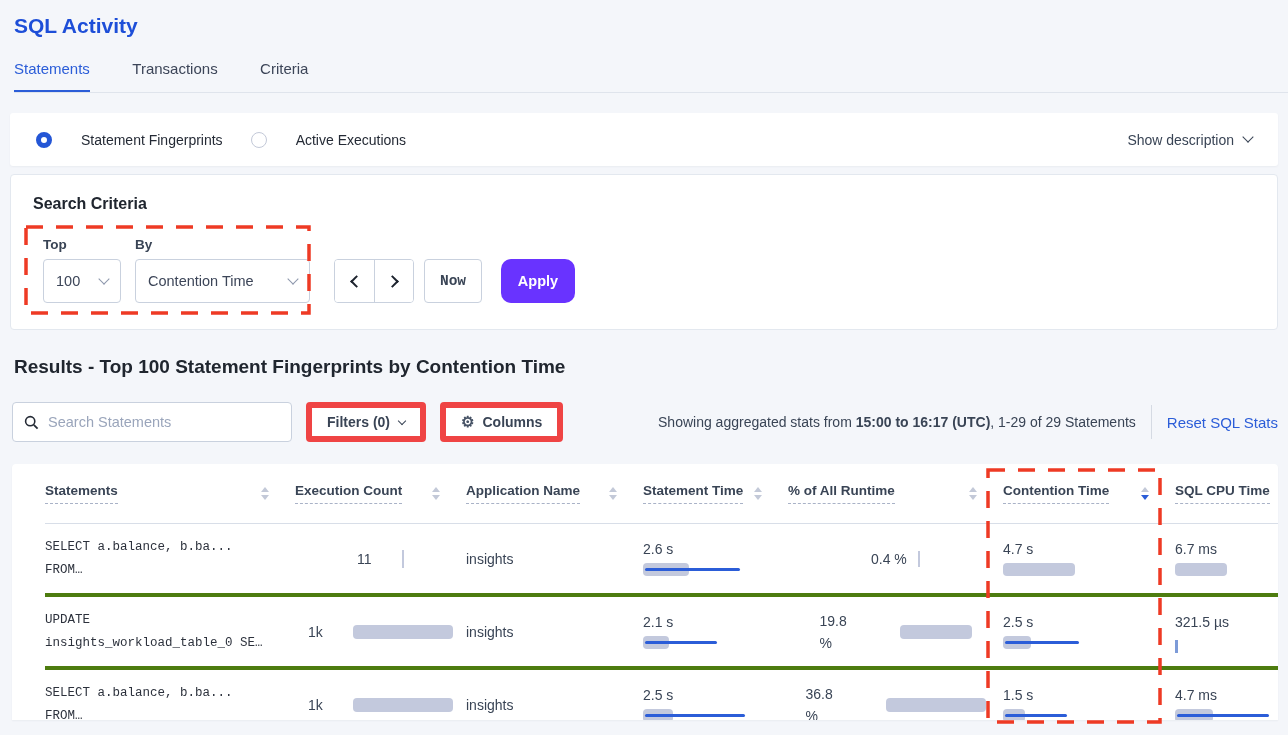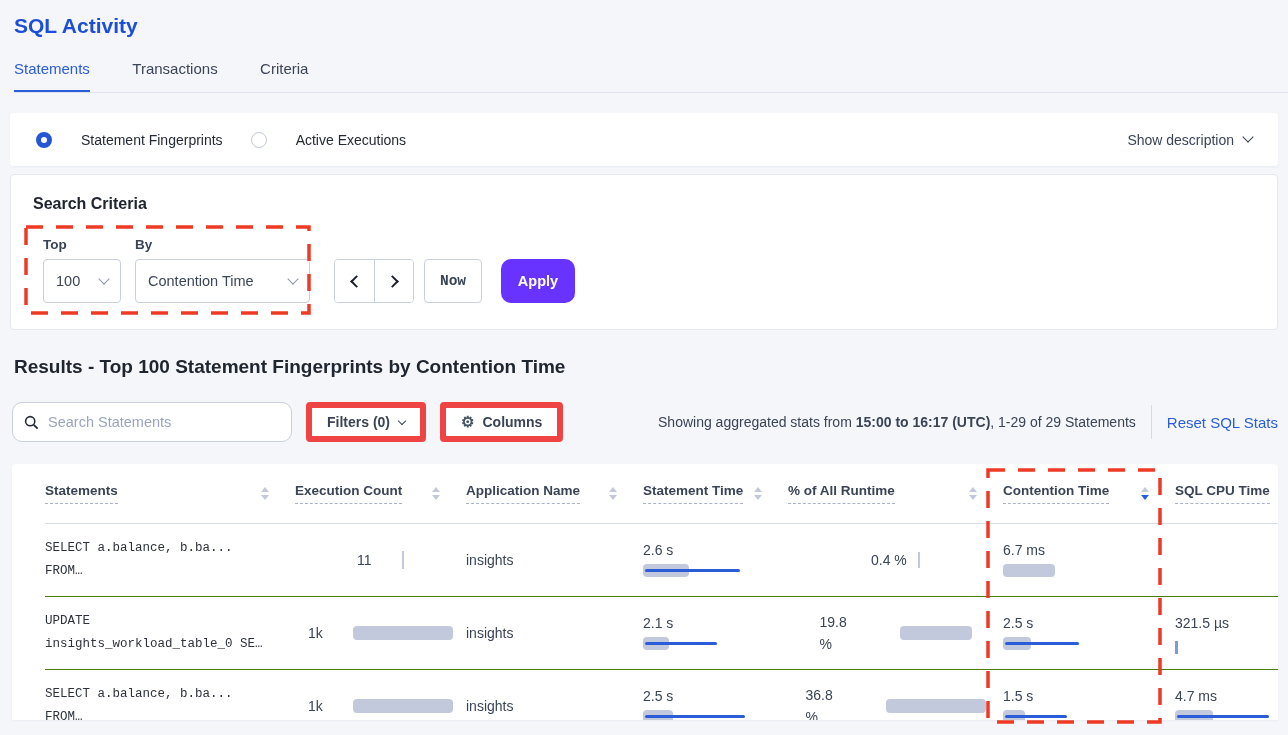--- a/index.html
+++ b/index.html
@@ -51,21 +51,21 @@
   .arr.r { transform:rotate(225deg); margin-right:3px; }
   .btn { height:44px; border:1px solid #c9d1de; border-radius:4px; background:#fff; font-size:14.5px;
     font-weight:bold; color:#394455; display:flex; align-items:center; justify-content:center; cursor:pointer;
     font-family:"Liberation Sans", sans-serif; }
   .btn-now { margin-left:10px; width:58px;font-family:Liberation Mono, monospace; }
   .btn-apply { margin-left:19px; width:74px; background:#6933ff; border:none; color:#fff; border-radius:10px; }
 
   
   .results-heading { margin:26px 0 0 14px; font-size:19px; font-weight:bold; color:#20262f; }
   .toolbar { margin:24px 10px 0 12px; display:flex; align-items:center; }
-  .searchbox { width:280px; height:40px; background:#fff; border:1px solid #c9d1de; border-radius:10px;
+  .searchbox { width:280px; height:40px; background:#fff; border:1px solid #c9d1de; border-radius:4px;
     display:flex; align-items:center; padding:16px 11px; }
   .searchbox input { border:none; outline:none; flex:1; font-size:14.5px; color:#394455; margin-left:9px;
     font-family:"Liberation Sans", sans-serif; background:transparent; }
   .searchbox input::placeholder { color:#9aa5bb; }
   .tb-btn { margin-left:14px; height:40px; border:6px solid #ef4444; border-radius:4px; background:#fff;
     display:flex; align-items:center; padding:0 15px; font-size:14px; font-weight:bold; color:#394455; cursor:pointer; }
   .tb-btn .chev { width:6px; height:6px; margin-left:9px; margin-top:-3px; }
   .gear { font-size:15px; margin-right:8px; color:#475366; }
   .tb-spacer { flex:1; }
   .stats-text { font-size:14px; color:#394455; white-space:nowrap; }
@@ -78,21 +78,21 @@
     box-shadow:0 1px 2px rgba(40,50,70,.05); overflow:hidden; padding-left:33px; }
   .thead, .trow { display:grid; grid-template-columns:250px 171px 177px 145px 215px 172px 1fr; }
   .thead { height:60px; border-bottom:1px solid #d8dee8; }
   .th { display:flex; align-items:center; font-size:13.5px; font-weight:bold; color:#394455; }
   .hlabel { border-bottom:1.5px dashed #a9b2c7; padding-bottom:5px; }
   .sort { margin-left:auto; margin-right:26px; display:flex; flex-direction:column; align-items:center; cursor:pointer; }
   .tri { width:0; height:0; border-left:4px solid transparent; border-right:4px solid transparent; }
   .tri.up   { border-bottom:5px solid #c3c9d8; margin-bottom:3px; }
   .tri.down { border-top:5px solid #c3c9d8; }
   .tri.down.blue { border-top-color:#2b5dd8; }
-  .trow { height:73px; border-bottom:1px solid #4d7c0f; }
+  .trow { height:73px; border-bottom:4px solid #4d7c0f; }
   .cell { display:flex; flex-direction:column; justify-content:center; font-size:14px; color:#394455; }
   .cell.hrz { flex-direction:row; align-items:center; }
   .stmt { font-family:"Liberation Mono","DejaVu Sans Mono",monospace; font-size:12.5px; color:#2c313c; line-height:23px; }
   .val-fixed { width:45px; }
   .pval { width:42px; line-height:22px; }
   .cpuval { width:60px; line-height:24px; }
   .hbar { height:14px; background:#c3c9dd; border-radius:4px; display:inline-block; }
   .vtick { width:2px; height:18px; background:#c3c9dd; display:inline-block; margin-left:5px; }
   .bar-wrap { position:relative; height:14px; margin-top:6px; width:100%; }
   .bar { position:absolute; left:0; top:0; height:13px; background:#c3c9dd; border-radius:4px; }
@@ -251,20 +251,26 @@
       <span class="bar-wrap">
           <i class="bar" style="width: 46px;"></i>
           <i class="bline" style="width: 95px;"></i>
         </span>
     </div>
     <div class="cell hrz">
       <span class="pval">0.4 %</span>
       <span class="vtick" style="height:16px"></span>
     </div>
     <div class="cell">
+      <span>4.7 s</span>
+      <span class="bar-wrap">
+          <i class="bar" style="width: 72px;"></i>
+        </span>
+    </div>
+    <div class="cell">
       <span>6.7 ms</span>
       <span class="bar-wrap">
           <i class="bar" style="width: 52px;"></i>
         </span>
     </div>
   </div>
 
   <div class="trow">
     <div class="cell stmt">
       <span>UPDATE</span>

